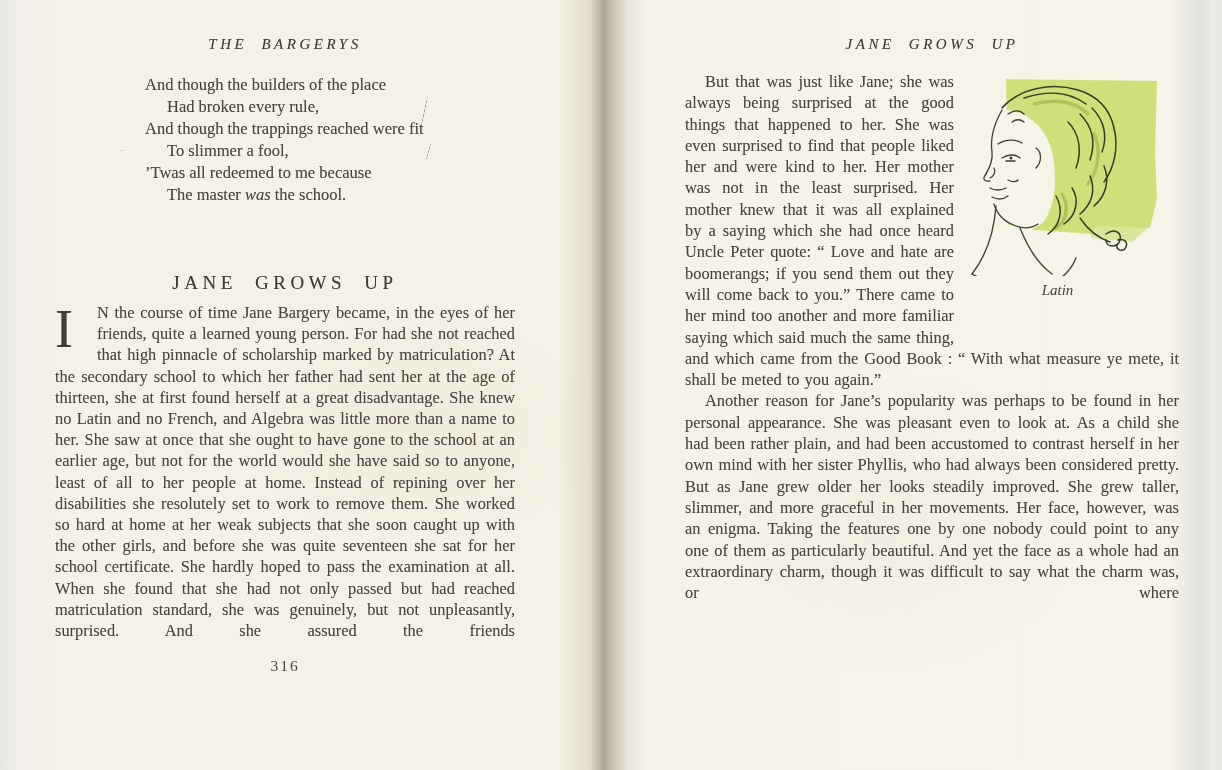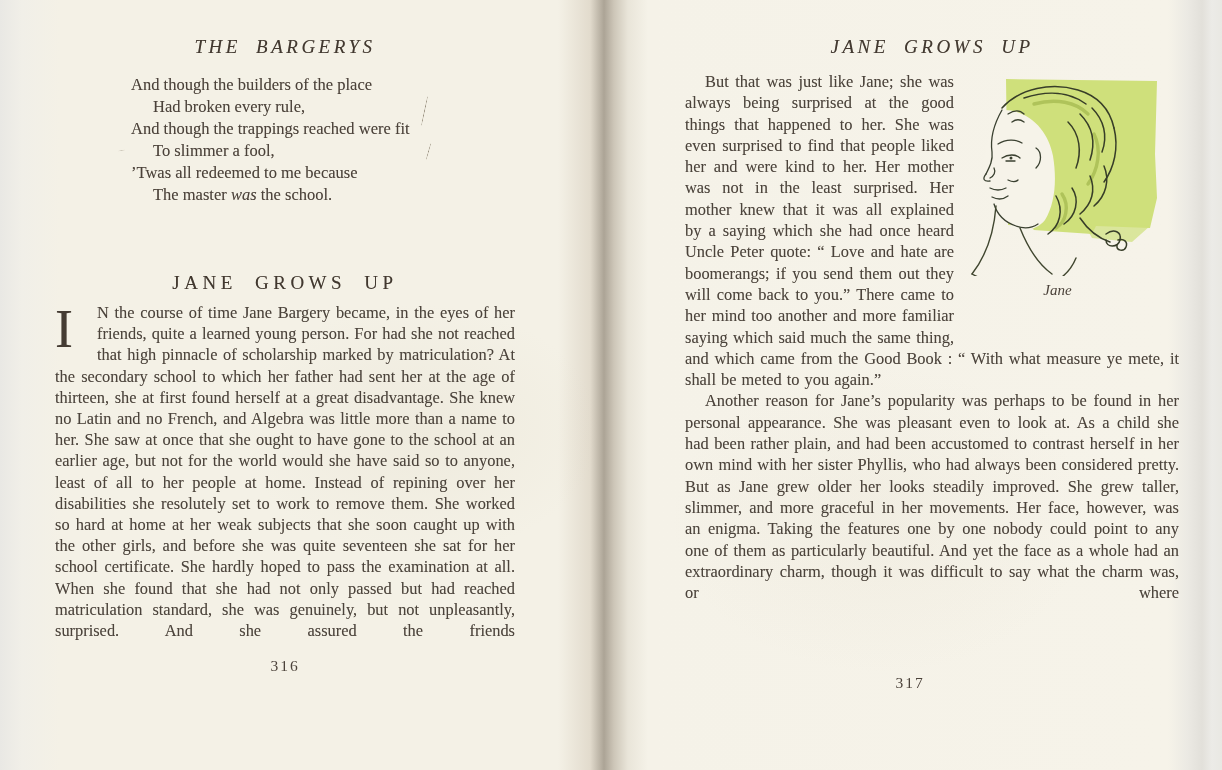--- a/index.html
+++ b/index.html
@@ -16,28 +16,28 @@
       linear-gradient(90deg,
         #e9e8e4 0px, #f1efe8 22px, #f4f1e6 60px, #f4f1e6 558px,
         #e2dbcd 590px, #aca496 604px, #cdc6b8 614px, #e9e5d9 628px,
         #f5f2e8 648px, #f6f3e9 1168px, #ebe9e3 1188px, #e2e0da 1202px,
         #ecebe7 1212px, #e9e8e3 1222px);
   }
   .page{ position:absolute; inset:0; }
 
   .running-header{
     position:absolute; text-align:center;
-    font-style:italic; font-size:19px; letter-spacing:3.5px; word-spacing:7px;
+    font-style:italic; font-size:15px; letter-spacing:3.5px; word-spacing:7px;
     color:#423930; text-shadow:0 0 .5px rgba(60,50,40,.35);
   }
   .rh-left{ left:55px; top:36px; width:460px; }
   .rh-right{ left:685px; top:36px; width:494px; }
 
   .poem{
-    position:absolute; left:131px; top:74px;
+    position:absolute; left:145px; top:74px;
     font-size:16.5px; line-height:22px; color:#4b423a;
     text-shadow:0 0 .4px rgba(70,60,50,.3);
   }
   .poem-line.indent{ padding-left:22px; }
   .it{ font-style:italic;margin-top:24px; }
 
   .section-heading{
     position:absolute; left:55px; top:272px; width:460px;
     text-align:center; font-size:19px; letter-spacing:4.5px; word-spacing:9px;
     color:#41382f; text-shadow:0 0 .5px rgba(60,50,40,.35);
@@ -165,23 +165,22 @@
             <path d="M44,104 c4,2 8,2 10,0"></path>
           </g>
           <circle cx="47" cy="82" r="1.5" fill="#3a4030"></circle>
           <g stroke="#40462f" stroke-width="1.4" fill="none" stroke-linecap="round">
             <path d="M32,130 C30,156 22,180 8,198"></path>
             <path d="M8,198 C30,210 60,214 86,208"></path>
             <path d="M56,152 C64,172 74,188 88,198"></path>
             <path d="M86,208 C100,202 108,192 112,182"></path>
           </g>
         </svg>
-        <div class="caption">Jane</div>
+        <div class="caption">Latin</div>
       </div>
 
       <p class="body-text indented">But that was just like Jane; she was always being surprised at the good things that happened to her.  She was even surprised to find that people liked her and were kind to her.  Her mother was not in the least surprised.  Her mother knew that it was all explained by a saying which she had once heard Uncle Peter quote: “ Love and hate are boomerangs; if you send them out they will come back to you.”  There came to her mind too another and more familiar saying which said much the same thing, and which came from the Good Book : “ With what measure ye mete, it shall be meted to you again.”</p>
       <p class="body-text indented continues">Another reason for Jane’s popularity was perhaps to be found in her personal appearance.  She was pleasant even to look at.  As a child she had been rather plain, and had been accustomed to contrast herself in her own mind with her sister Phyllis, who had always been considered pretty.  But as Jane grew older her looks steadily improved.  She grew taller, slimmer, and more graceful in her movements.  Her face, however, was an enigma.  Taking the features one by one nobody could point to any one of them as particularly beautiful.  And yet the face as a whole had an extraordinary charm, though it was difficult to say what the charm was, or where</p>
     </div>
 
-    <div class="pagenum pn-right">317</div>
   </div>
 
 </div>
 
 </body></html>

